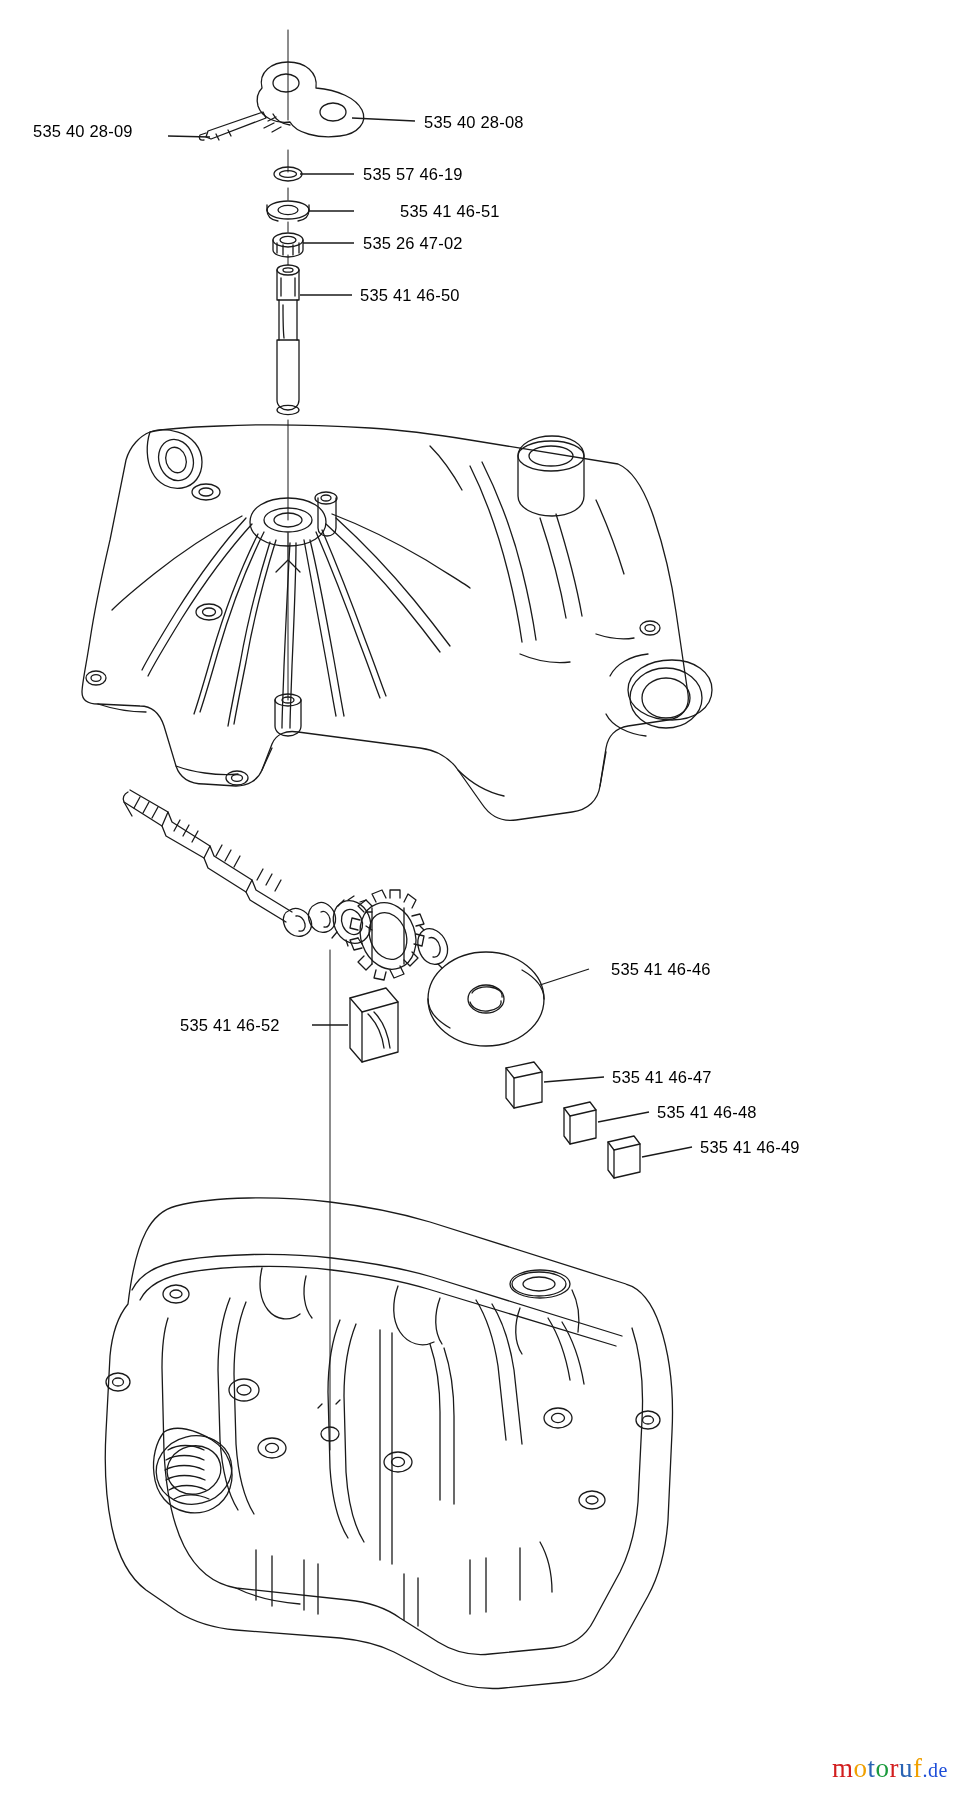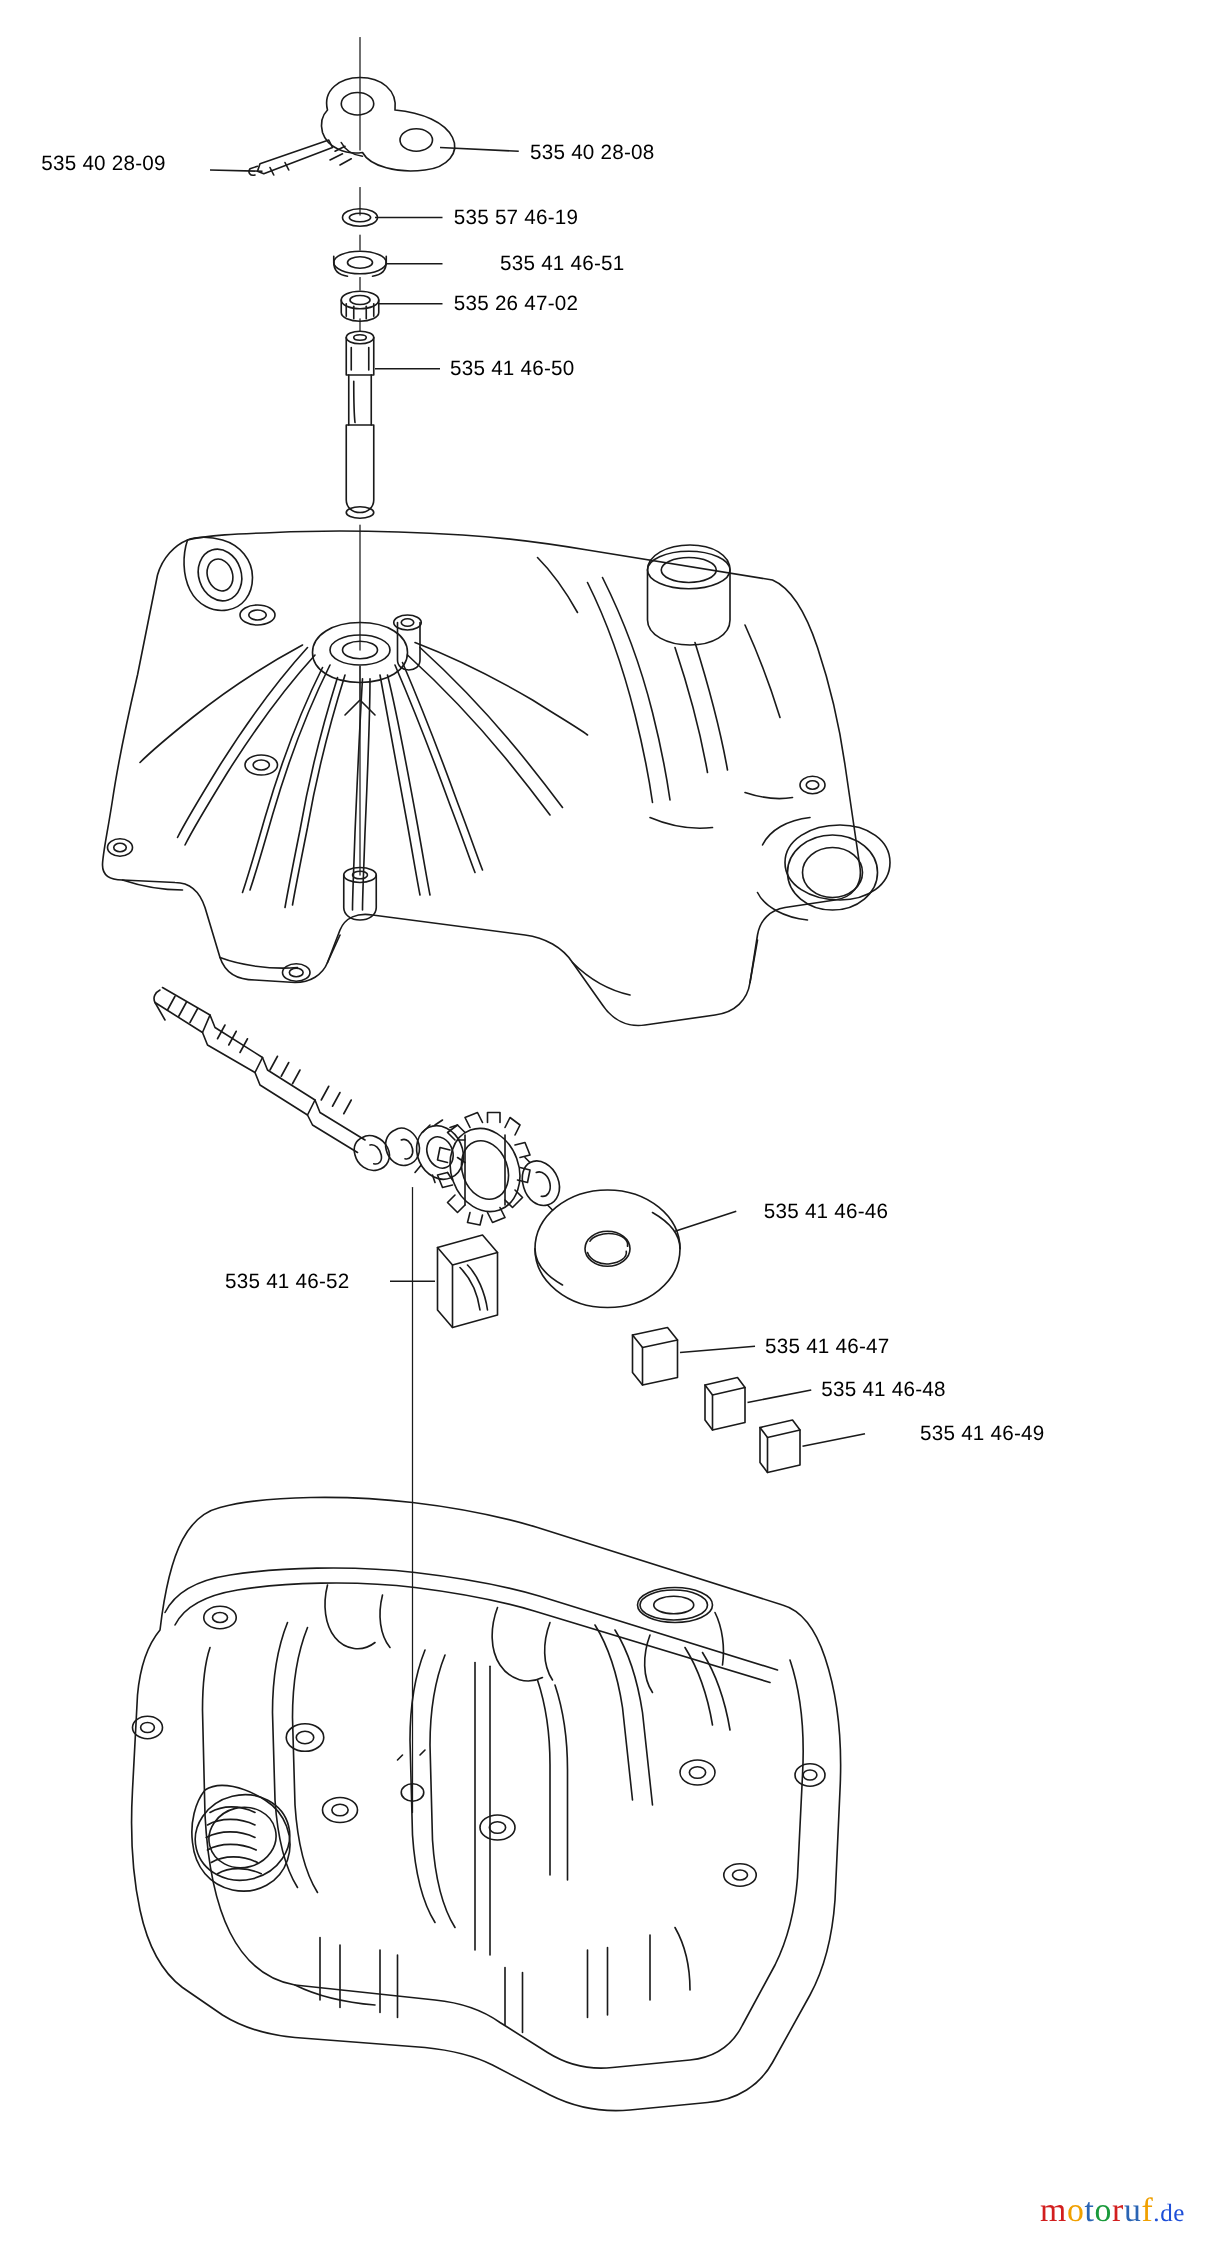--- a/index.html
+++ b/index.html
@@ -421,19 +421,19 @@
   <div class="part-label" style="left:33px;  top:122px;">535 40 28-09</div>
   <div class="part-label" style="left:424px; top:113px;">535 40 28-08</div>
   <div class="part-label" style="left:363px; top:165px;">535 57 46-19</div>
   <div class="part-label" style="left:376px; top:202px;margin-left:24px;">535 41 46-51</div>
   <div class="part-label" style="left:363px; top:234px;">535 26 47-02</div>
   <div class="part-label" style="left:360px; top:286px;text-align:center;">535 41 46-50</div>
   <div class="part-label" style="left:611px; top:960px;">535 41 46-46</div>
   <div class="part-label" style="left:180px; top:1016px;">535 41 46-52</div>
   <div class="part-label" style="left:612px; top:1068px;">535 41 46-47</div>
   <div class="part-label" style="left:657px; top:1103px;">535 41 46-48</div>
-  <div class="part-label" style="left:700px; top:1138px;margin-left:36px;">535 41 46-49</div>
+  <div class="part-label" style="left:700px; top:1138px;">535 41 46-49</div>
 
   <div class="watermark">
     <span class="wm-m">m</span><span class="wm-o1">o</span><span class="wm-t">t</span><span class="wm-o2">o</span><span class="wm-r">r</span><span class="wm-u">u</span><span class="wm-f">f</span><span class="wm-de">.de</span>
   </div>
 
 </div>
 
 </body></html>

